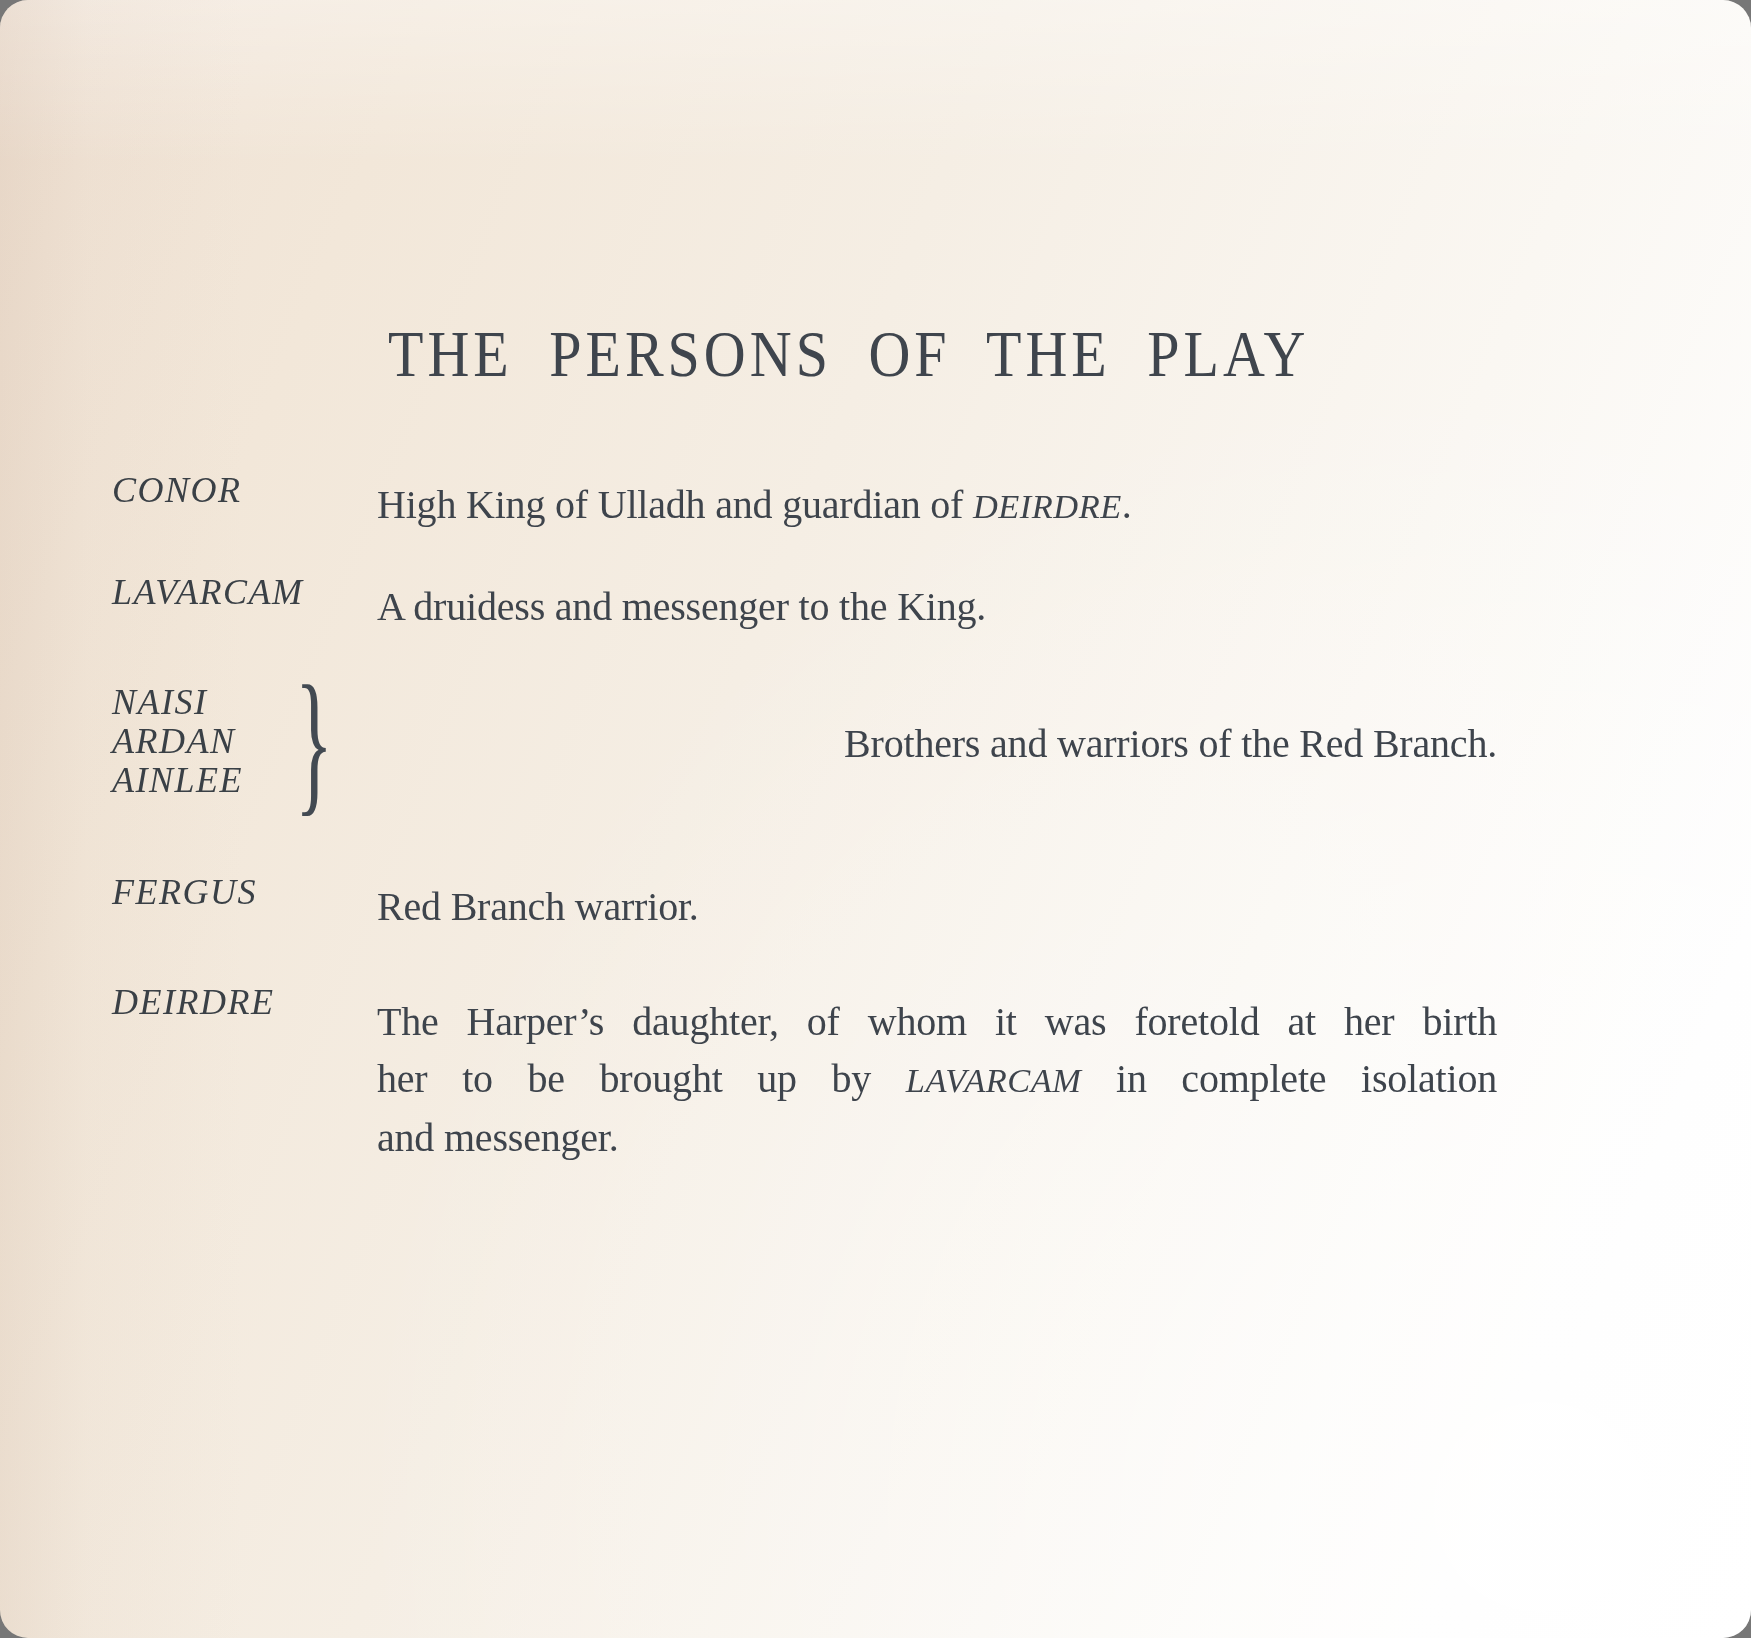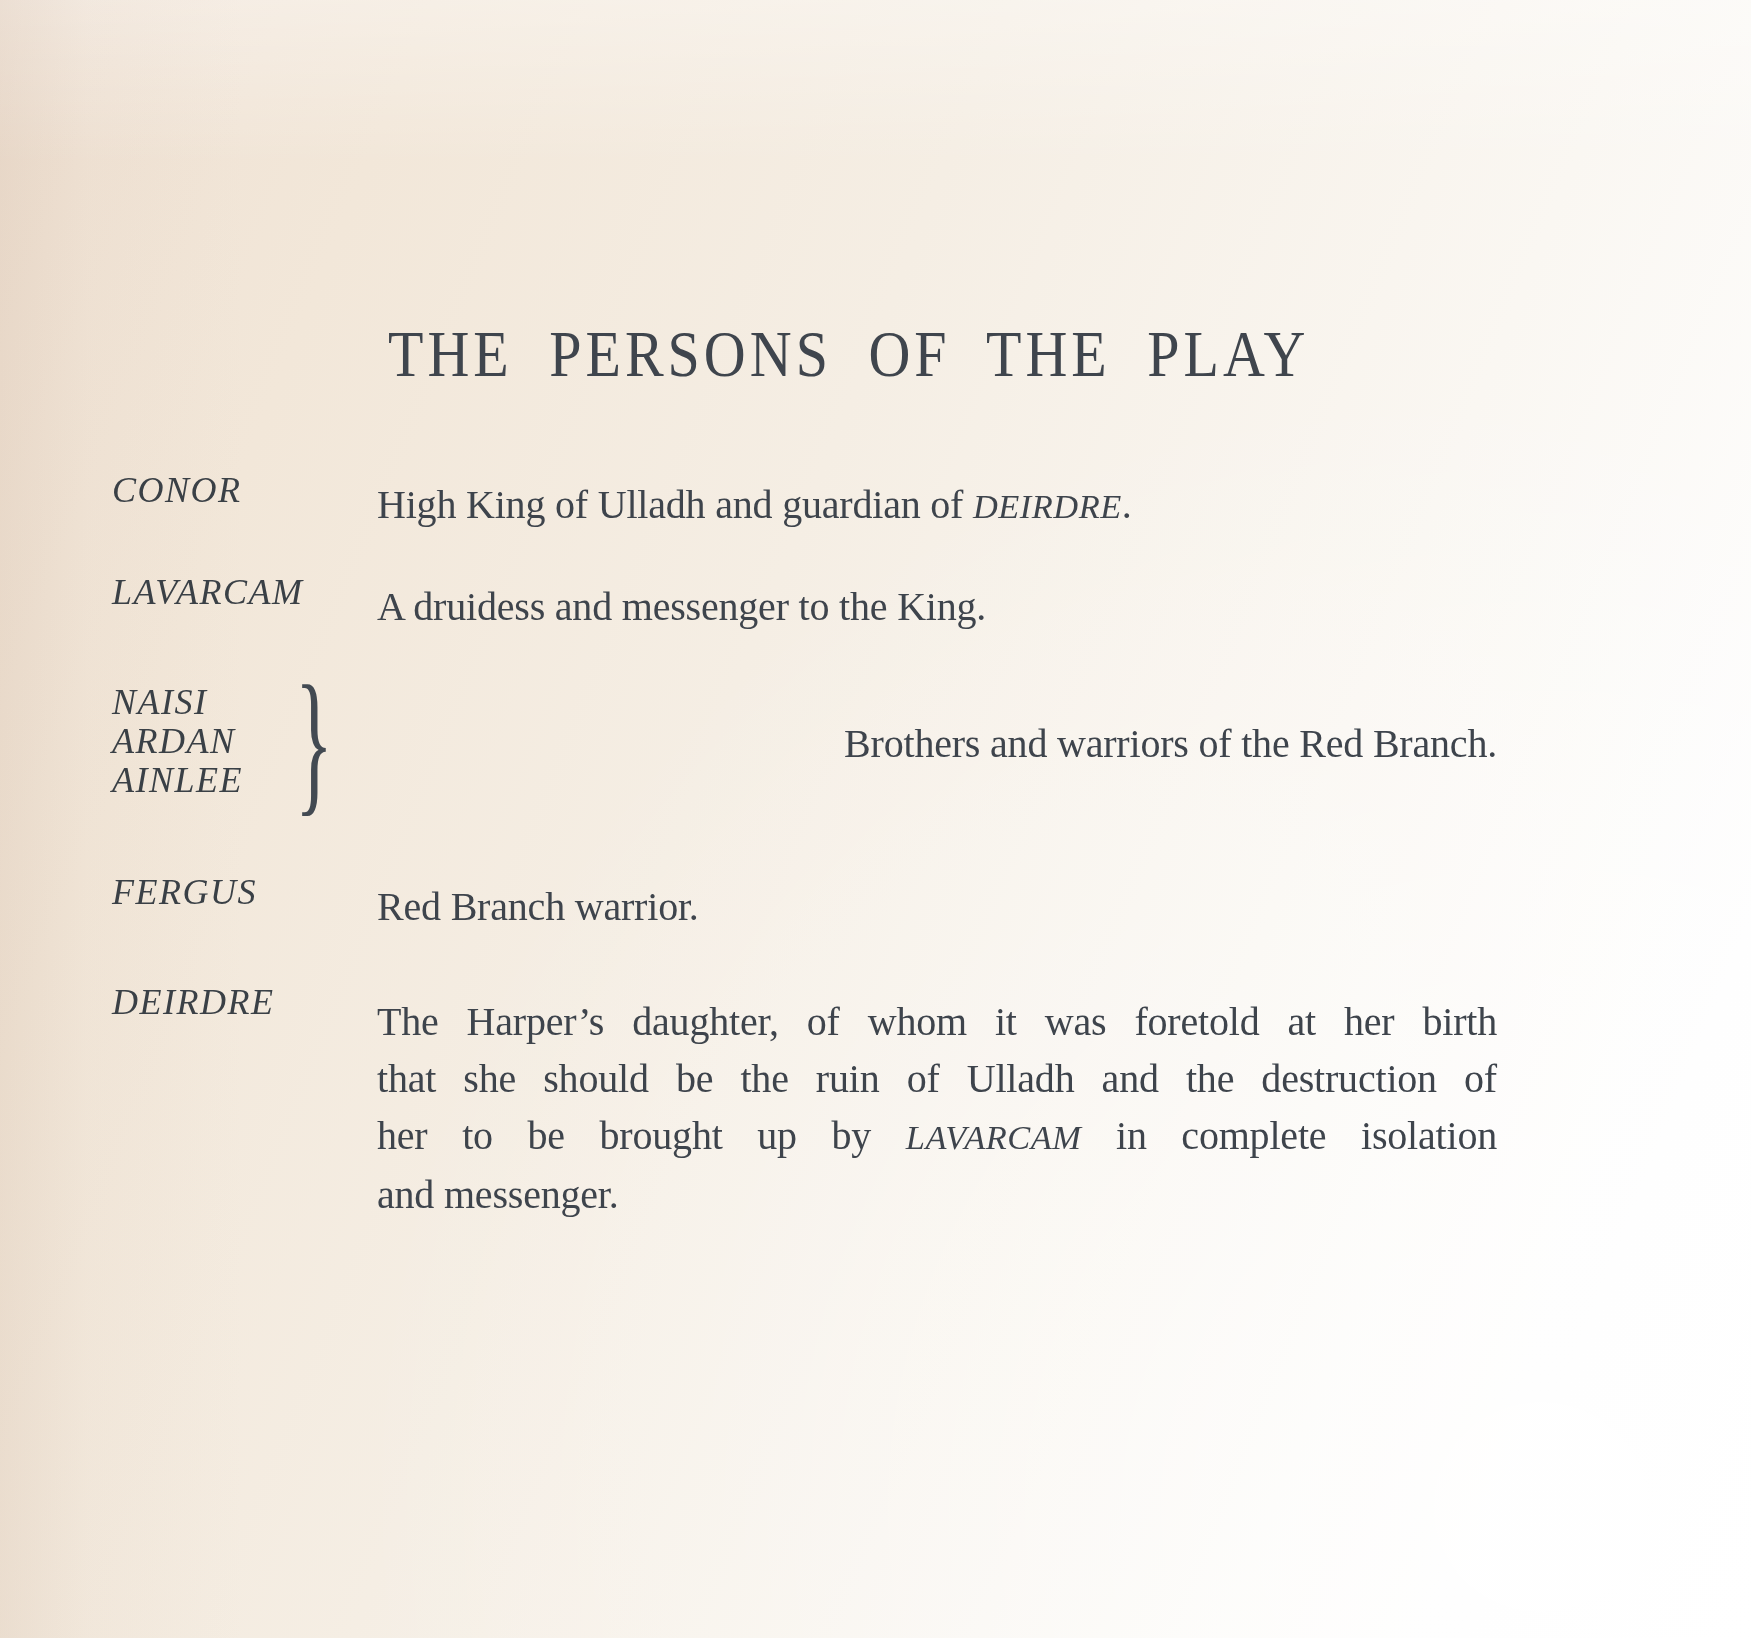--- a/index.html
+++ b/index.html
@@ -5,20 +5,21 @@
   html, body { margin: 0; padding: 0; background: #777; }
   .page {
     position: relative;
     width: 1751px;
     height: 1638px;
     overflow: hidden;
     background: linear-gradient(112deg,
       #efe1d3 0%, #f2e7d9 18%, #f5eee4 42%, #faf7f2 68%, #fefefe 88%, #ffffff 100%);
     font-family: "Liberation Serif", "DejaVu Serif", serif;
     color: #3e444c;
+    border-radius: 28px;
   }
   .page::before {
     content: "";
     position: absolute; inset: 0;
     pointer-events: none;
     background:
       linear-gradient(90deg, rgba(200,172,150,0.20) 0%, rgba(200,172,150,0.06) 5%, rgba(255,255,255,0) 14%),
       radial-gradient(ellipse at 88% 92%, rgba(255,255,255,0.55), rgba(255,255,255,0) 55%),
       linear-gradient(0deg, rgba(255,255,255,0) 90%, rgba(255,255,255,0.35) 100%);
   }
@@ -123,19 +124,18 @@
         <div class="desc">
           <div class="desc-line"><span>Red Branch warrior.</span></div>
         </div>
       </div>
       <div class="cast-row row-4 justified">
         <div class="names">
           <div class="char-name">DEIRDRE</div>
         </div>
         <div class="desc">
           <div class="desc-line stretch"><span>The Harper’s daughter, of whom it was foretold at her birth</span></div>
-          <div class="desc-line stretch"><span>that she should be the ruin of Ulladh and the destruction of</span></div>
           <div class="desc-line stretch"><span>her to be brought up by </span><span class="inline-name">LAVARCAM</span><span> in complete isolation</span></div>
           <div class="desc-line"><span>and messenger.</span></div>
         </div>
       </div>
     </div>
 </div>
 
 </body></html>

